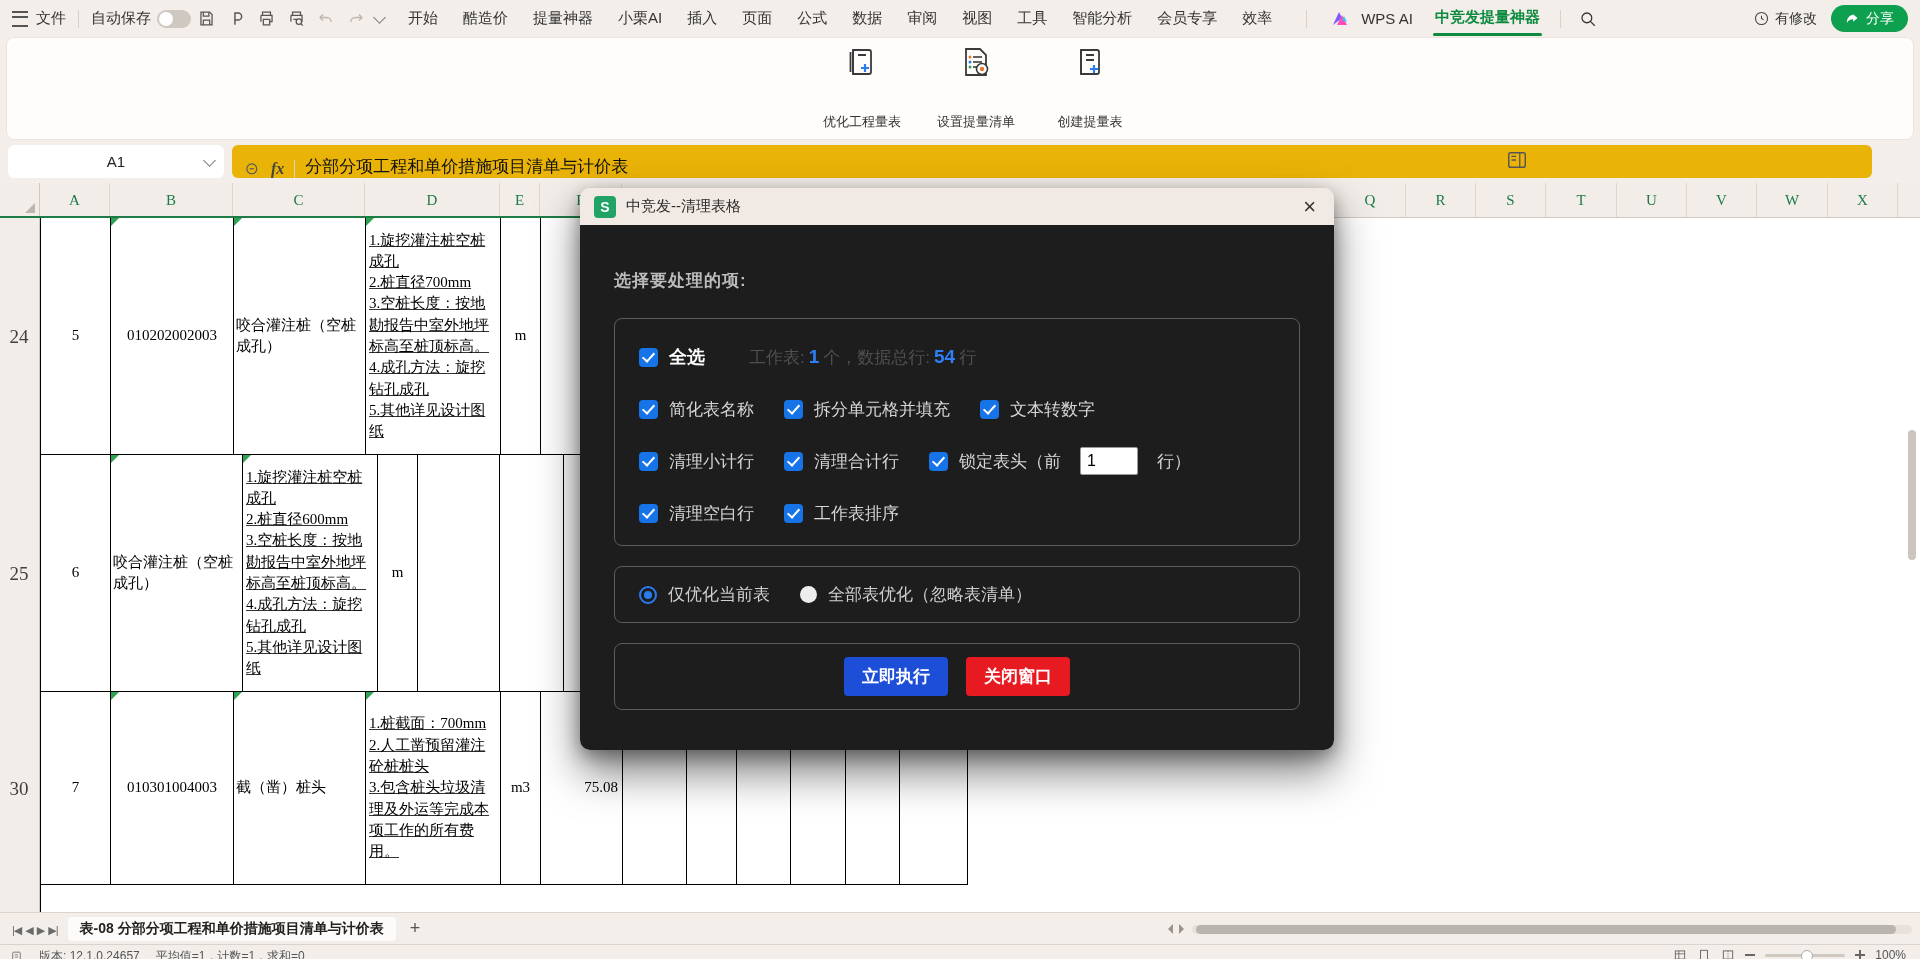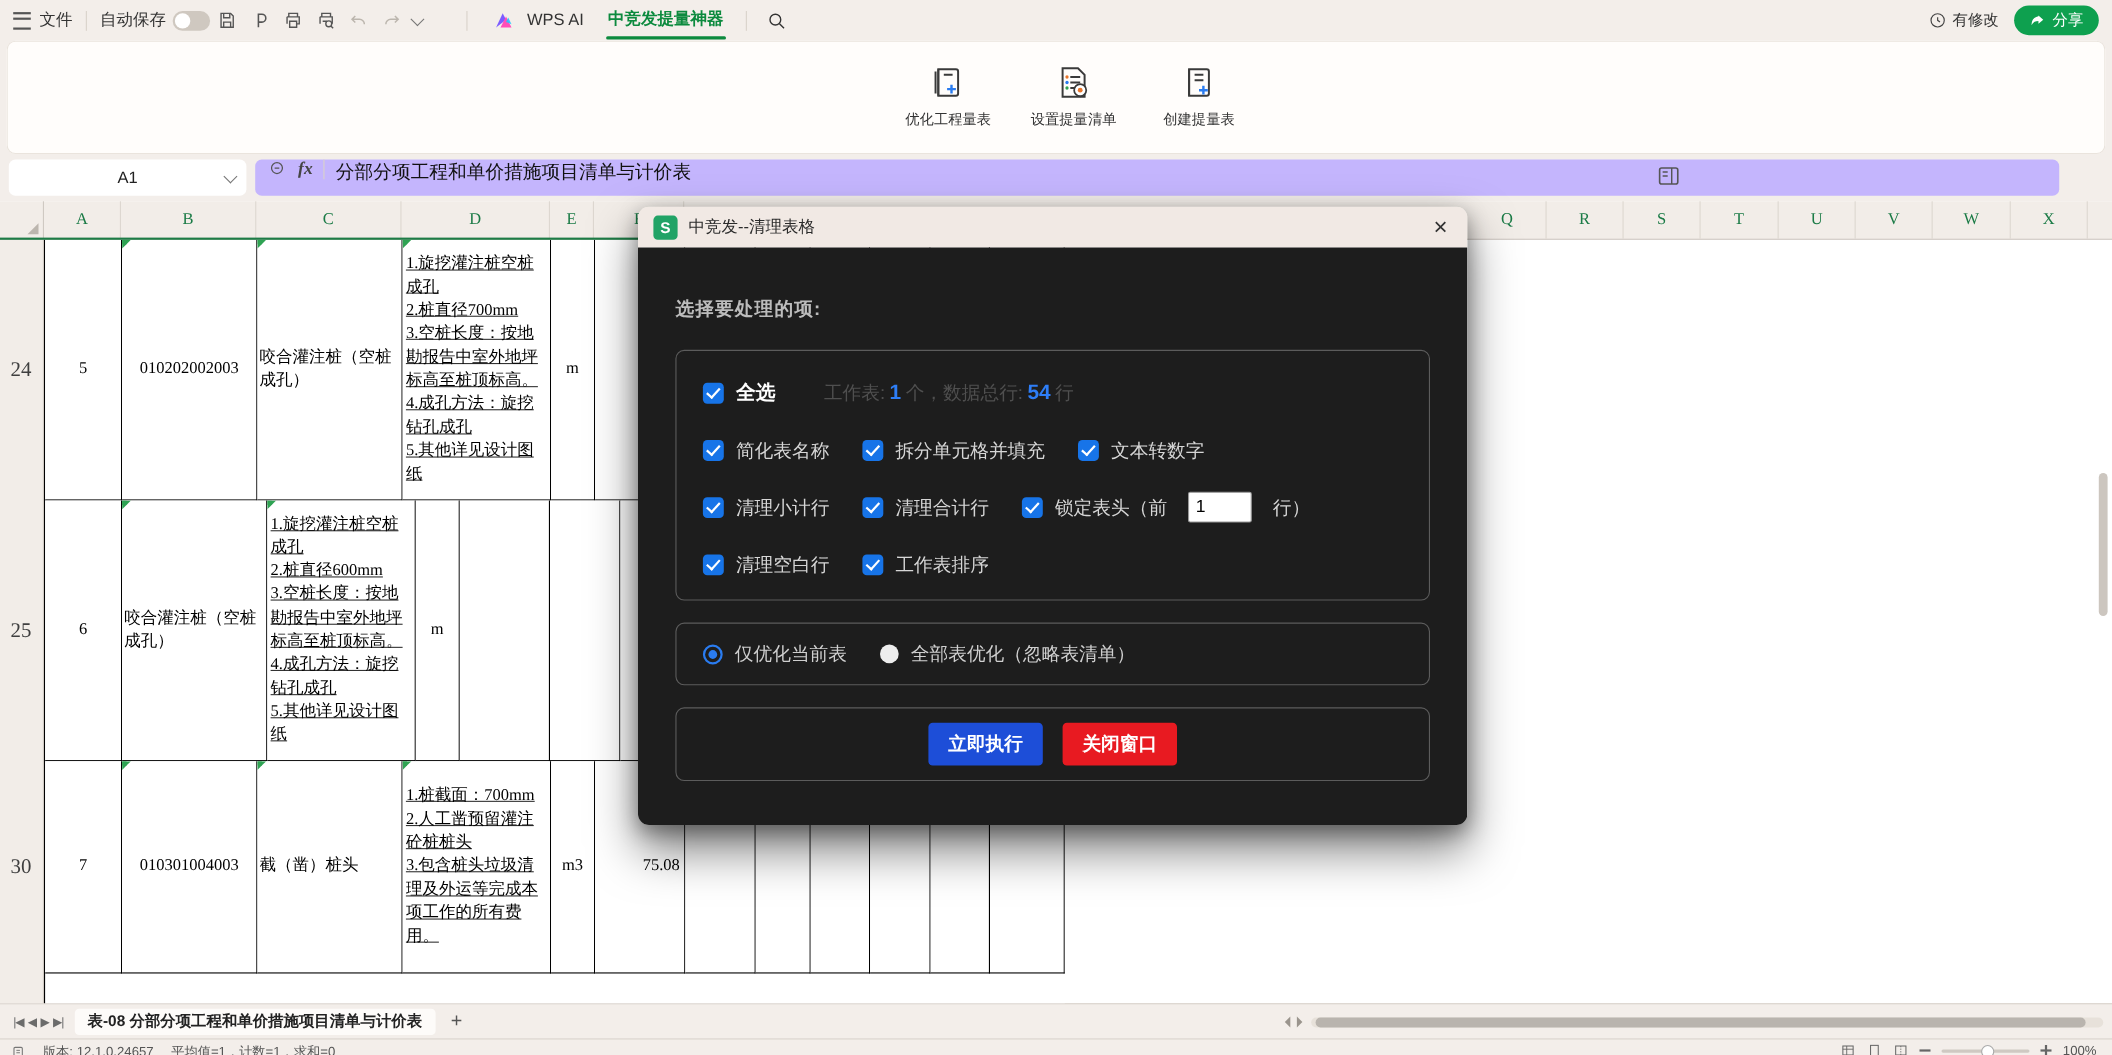--- a/index.html
+++ b/index.html
@@ -25,30 +25,30 @@
   .tab-active::after{content:"";position:absolute;left:-2px;right:-2px;bottom:-7px;height:3px;background:#0c8a3e;border-radius:2px;}
   .topbar-right{margin-left:auto;display:flex;align-items:center;gap:14px;}
   .share-btn{background:#0ea04f;color:#fff;height:27px;border-radius:14px;display:flex;align-items:center;
              gap:6px;padding:0 14px;font-size:14px;}
   .modified{display:flex;align-items:center;gap:5px;font-size:14px;color:#333;}
 
   
   .ribbon{left:6px;top:37px;width:1908px;height:103px;background:#fffdfb;border-radius:8px;
           box-shadow:0 0 0 1px #eae4dd inset;}
   .ribbon-btns{position:absolute;left:806px;top:8px;display:flex;gap:14px;}
-  .rbtn{width:100px;height:86px;display:flex;flex-direction:column;align-items:center;justify-content:center;gap:8px;border-radius:6px;}
+  .rbtn{width:100px;height:86px;display:flex;flex-direction:column;align-items:center;justify-content:space-between;gap:8px;border-radius:6px;}
   .rbtn .lbl{font-size:13px;color:#333;}
 
   
   .fxrow{left:0;top:140px;width:1536px;height:43px;}
   .namebox{position:absolute;left:8px;top:5px;width:216px;height:33px;background:#fff;border-radius:6px;
            display:flex;align-items:center;justify-content:center;font-size:15px;color:#222;}
   .namebox .chev{position:absolute;right:10px;margin:0 0 3px 0;}
-  .fxbar{position:absolute;left:232px;top:5px;width:1640px;height:33px;background:#c4b5fd;border-radius:6px;
-         display:flex;align-items:flex-start;padding-left:12px;box-sizing:border-box;gap:10px;}
+  .fxbar{position:absolute;left:232px;top:5px;width:1640px;height:33px;background:#eab308;border-radius:6px;
+         display:flex;align-items:flex-end;padding-left:12px;box-sizing:border-box;gap:10px;}
   .fxdiv{width:1px;height:18px;background:#d9d2ca;}
   .fxval{font-family:"Liberation Serif",serif;font-size:17px;color:#111;}
   .fxsym{font-family:"Liberation Serif",serif;font-style:italic;font-size:16px;color:#444;font-weight:bold;}
   .fxpanel{position:absolute;right:8px;top:9px;}
 
   
   .gridbg{left:0;top:183px;width:1920px;height:729px;background:#fff;}
   .hstrip{left:0;top:183px;width:1920px;height:35px;background:#f2ede8;border-bottom:1px solid #cfc9c2;box-sizing:border-box;}
   .hcell{position:absolute;top:0;height:34px;display:flex;align-items:center;justify-content:center;
          font-family:"Liberation Serif",serif;font-size:15px;color:#1b7b46;border-right:1px solid #ddd7d0;box-sizing:border-box;}
@@ -167,20 +167,36 @@
         <path d="M8 6L4 10l4 4M4 10h9a6 6 0 0 1 6 6" fill="none" stroke="#bcb6ae" stroke-width="1.8"></path>
       </svg>
   </span>
   <span class="qicon">
     <svg width="18" height="18" viewBox="0 0 24 24">
         <path d="M16 6l4 4-4 4M20 10h-9a6 6 0 0 0-6 6" fill="none" stroke="#bcb6ae" stroke-width="1.8"></path>
       </svg>
   </span>
   <span class="chev"></span>
 
+  <span class="menu-tabs">
+      <span class="mtab">开始</span>
+      <span class="mtab">酷造价</span>
+      <span class="mtab">提量神器</span>
+      <span class="mtab">小栗AI</span>
+      <span class="mtab">插入</span>
+      <span class="mtab">页面</span>
+      <span class="mtab">公式</span>
+      <span class="mtab">数据</span>
+      <span class="mtab">审阅</span>
+      <span class="mtab">视图</span>
+      <span class="mtab">工具</span>
+      <span class="mtab">智能分析</span>
+      <span class="mtab">会员专享</span>
+      <span class="mtab">效率</span>
+    </span>
 
   <span class="ai-wrap">
     <span class="vdiv"></span>
     <span class="qicon">
       <svg width="18" height="16" viewBox="0 0 18 16">
           <polygon points="2,14 8,1 11,7" fill="#7b5cff"></polygon>
           <polygon points="6,14 11,4 16,14" fill="#ff4db8"></polygon>
           <polygon points="11,9 13,5 16,11" fill="#22c3ff" opacity="0.9"></polygon>
         </svg>
     </span>

